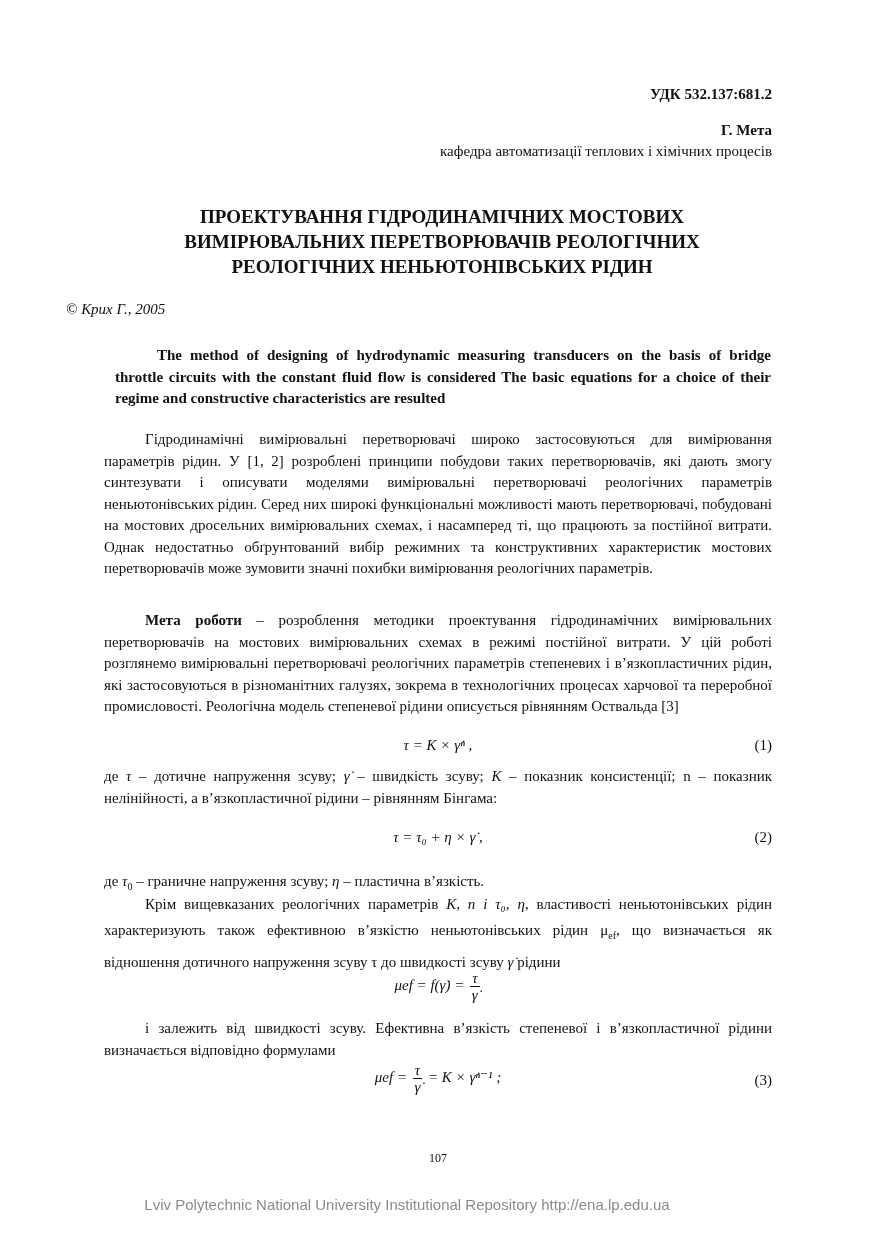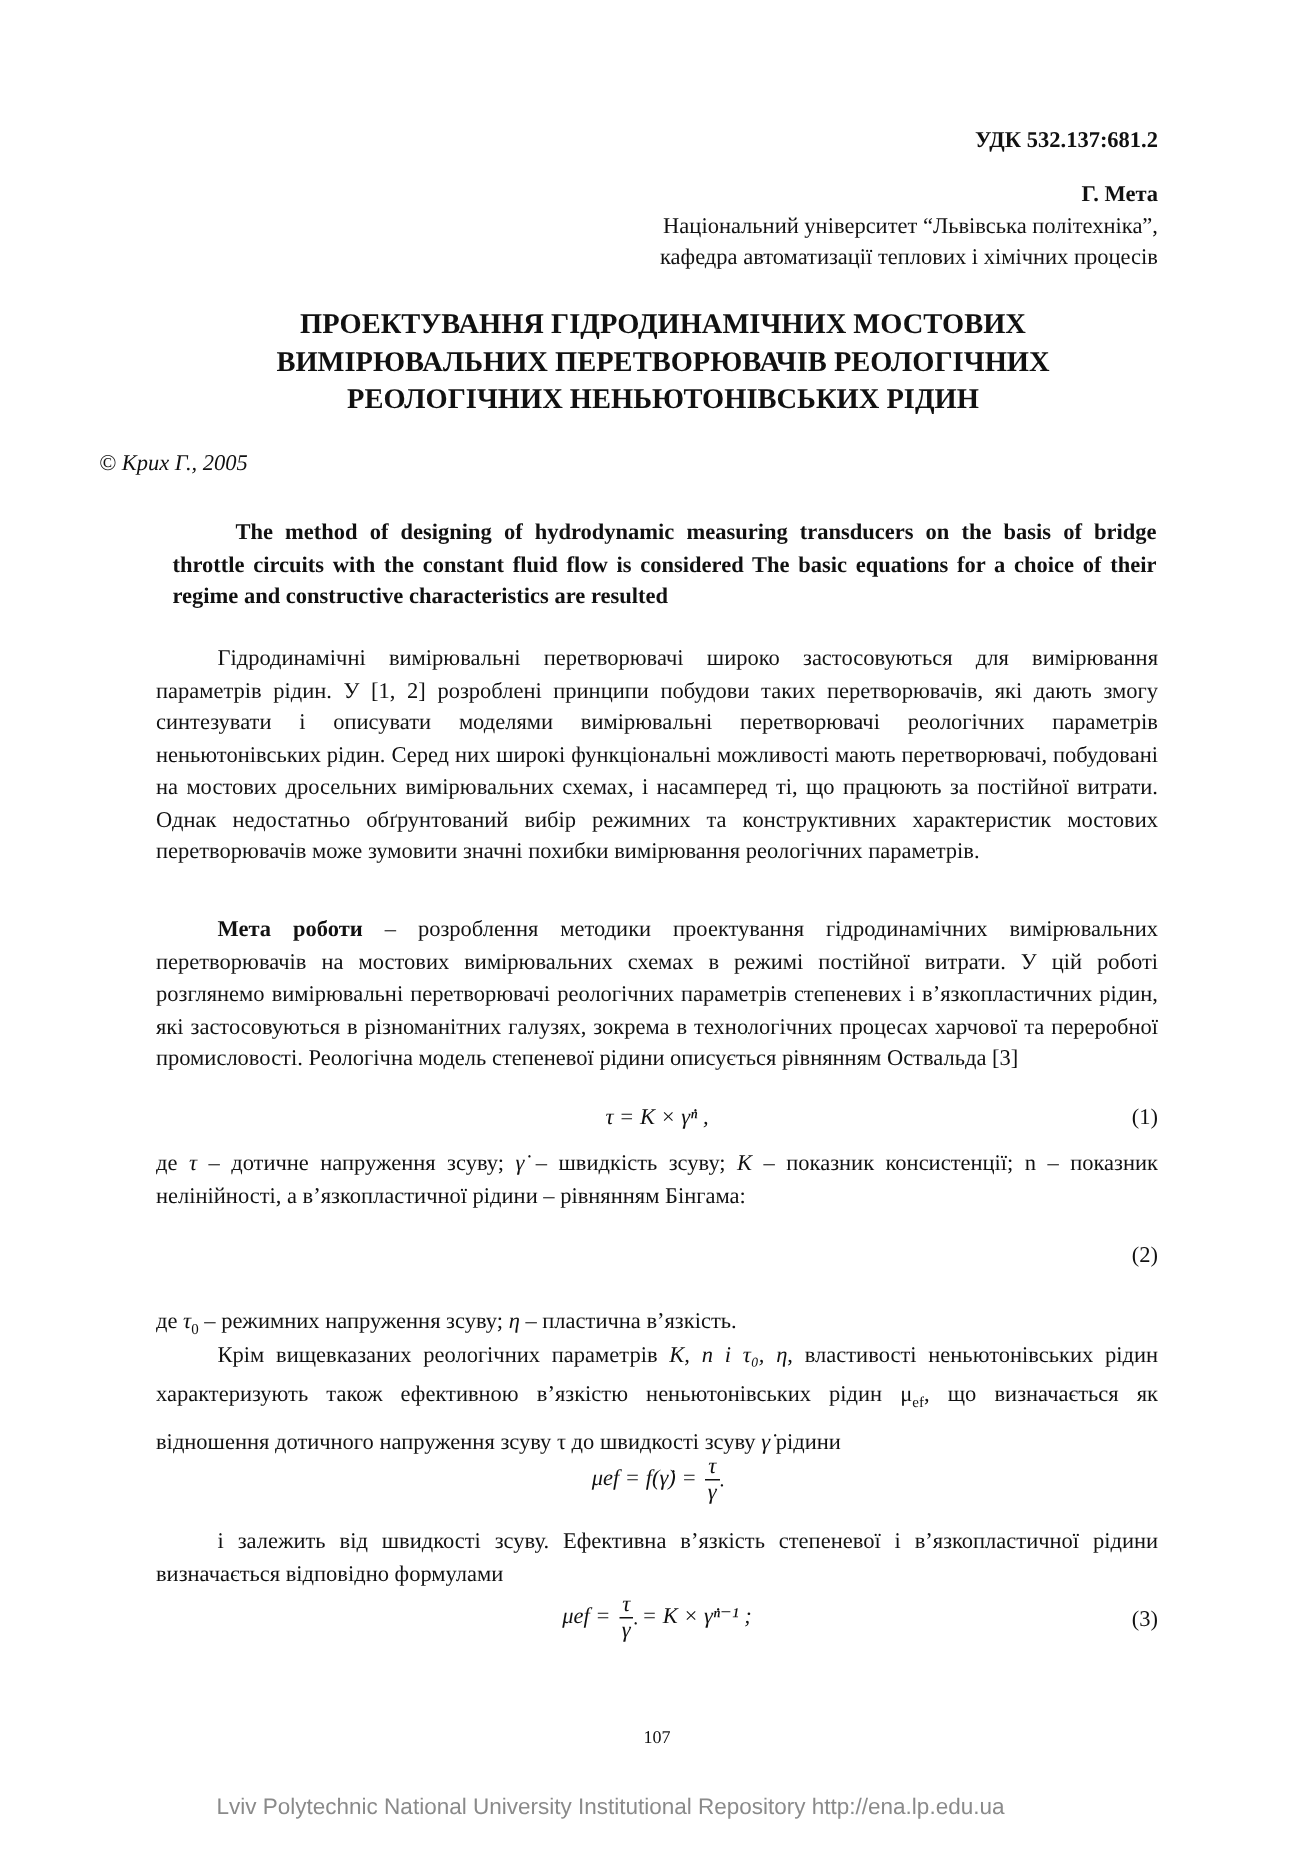--- a/index.html
+++ b/index.html
@@ -53,21 +53,20 @@
       left: 0; width: 814px; top: 1196px; text-align: center; font-size: 15px;
       color: #8a8a8a; font-family: "Liberation Sans", "DejaVu Sans", sans-serif;
     }
   </style>
 </head>
 <body>
 
 <div class="abs udk">УДК 532.137:681.2</div>
 <div class="abs author">Г. Мета</div>
 <div class="abs affil">
-  <div>Національний університет “Львівська політехніка”,</div>
   <div>кафедра автоматизації теплових і хімічних процесів</div>
 </div>
 
 <div class="abs title">
   <div>ПРОЕКТУВАННЯ ГІДРОДИНАМІЧНИХ МОСТОВИХ</div>
   <div>ВИМІРЮВАЛЬНИХ ПЕРЕТВОРЮВАЧІВ РЕОЛОГІЧНИХ</div>
   <div>РЕОЛОГІЧНИХ НЕНЬЮТОНІВСЬКИХ РІДИН</div>
 </div>
 
 <div class="abs copyright">© Крих Г., 2005</div>
@@ -79,24 +78,25 @@
 <div class="abs para p2"><b>Мета роботи</b><span> – розроблення методики проектування гідродинамічних вимірювальних перетворювачів на мостових вимірювальних схемах в режимі постійної витрати. У цій роботі розглянемо вимірювальні перетворювачі реологічних параметрів степеневих і в’язкопластичних рідин, які застосовуються в різноманітних галузях, зокрема в технологічних процесах харчової та переробної промисловості. Реологічна модель степеневої рідини описується рівнянням Оствальда [3]</span></div>
 
 <div class="abs eq eq1">
   <span class="formula">τ = K × γ̇ⁿ ,</span>
   <span class="num">(1)</span>
 </div>
 
 <div class="abs para p3" style="text-indent:0"><span>де </span><i>τ</i><span> – дотичне напруження зсуву; </span><i>γ̇</i><span> – швидкість зсуву; </span><i>K</i><span> – показник консистенції; n – показник нелінійності, а в’язкопластичної рідини – рівнянням Бінгама:</span></div>
 
 <div class="abs eq eq2">
+  <span class="formula">τ = τ₀ + η × γ̇ ,</span>
   <span class="num">(2)</span>
 </div>
 
-<div class="abs para p4" style="text-indent:0"><span>де </span><i>τ</i><sub>0</sub><span> – режимних напруження зсуву; </span><i>η</i><span> – пластична в’язкість.</span></div>
+<div class="abs para p4" style="text-indent:0"><span>де </span><i>τ</i><sub>0</sub><span> – граничне напруження зсуву; </span><i>η</i><span> – пластична в’язкість.</span></div>
 
 <div class="abs para p5"><span>Крім вищевказаних реологічних параметрів </span><i>K, n і τ₀, η</i><span>, властивості неньютонівських рідин характеризують також ефективною в’язкістю неньютонівських рідин </span><span><span>μ</span><sub>ef</sub></span><span>, що визначається як відношення дотичного напруження зсуву </span><span>τ</span><span> до швидкості зсуву </span><i>γ̇</i><span> рідини</span></div>
 
 <div class="abs eq eq4">
   <span class="formula">
     <span>μef = f(γ̇) =</span>
     <span class="frac">
       <span class="top">τ</span>
       <span class="bot">γ̇</span>
     </span>

